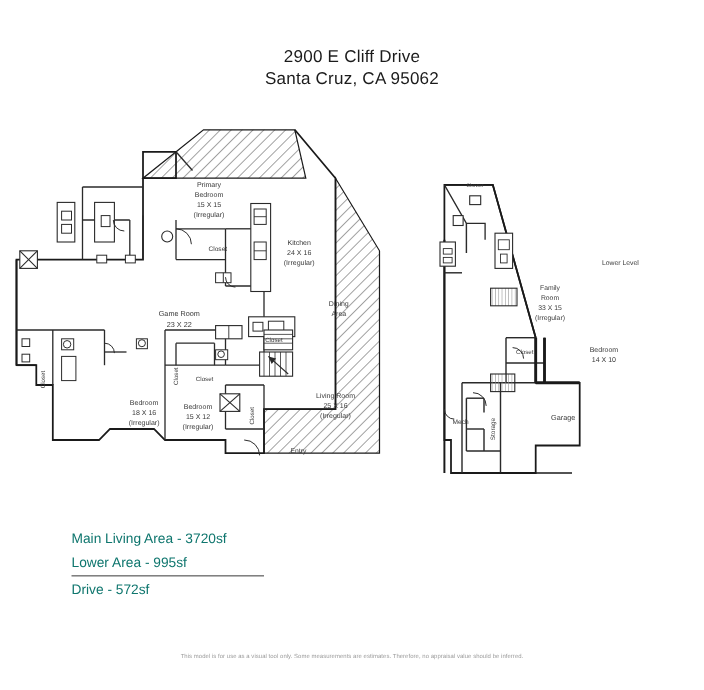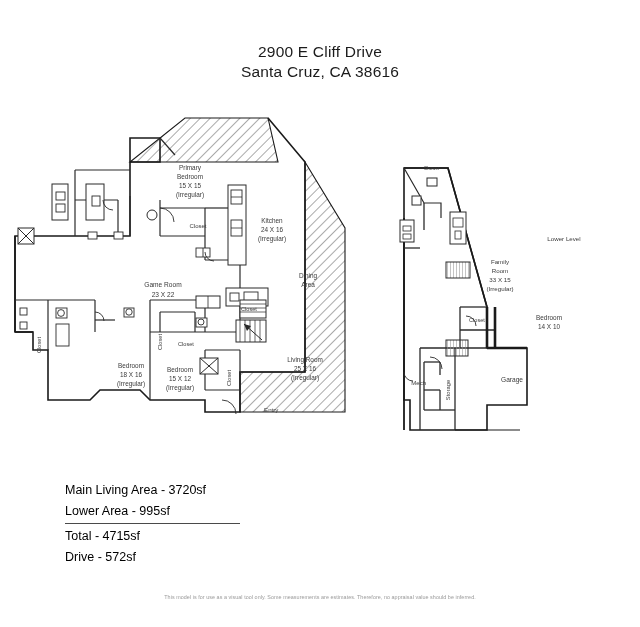--- a/index.html
+++ b/index.html
@@ -20,40 +20,40 @@
 
   
   .plan{position:absolute;left:0;top:100px;width:640px;height:370px;}
   .plan svg{display:block;}
 
   
   .summary{
     position:absolute;left:65px;top:480px;width:260px;
   }
   .summary-row{
-    font-size:12.5px;line-height:21px;color:#000000;white-space:nowrap;
+    font-size:12.5px;line-height:21px;color:#0f766e;white-space:nowrap;
   }
   .summary-rule{
     width:175px;height:1px;background:#4a4a4a;margin:1px 0 2px 0;
   }
 
   
   .disclaimer{
     position:absolute;left:0;top:594px;width:640px;text-align:center;
     font-size:5.4px;color:#9a9a9a;letter-spacing:.05px;
   }
 </style>
 </head>
 <body>
 
 <div id="page">
 
   <div class="title-block">
     <div class="title-line">2900 E Cliff Drive</div>
-    <div class="title-line">Santa Cruz, CA 38616</div>
+    <div class="title-line">Santa Cruz, CA 95062</div>
   </div>
 
   <div class="plan">
     <svg width="640" height="370" viewBox="0 0 640 370" xmlns="http://www.w3.org/2000/svg">
       <defs>
         <pattern id="hatch" width="7" height="7" patternTransform="rotate(45)" patternUnits="userSpaceOnUse">
           <line x1="0" y1="0" x2="0" y2="7" stroke="#555555" stroke-width="1"></line>
         </pattern>
         <pattern id="stairhatch" width="3" height="3" patternUnits="userSpaceOnUse">
           <line x1="0" y1="0" x2="0" y2="3" stroke="#8a8a8a" stroke-width="1"></line>
@@ -310,19 +310,18 @@
           <text transform="translate(450,290) rotate(-90)" font-size="5.8">Storage</text>
         </g>
       </g>
     </svg>
   </div>
 
   <div class="summary">
     <div class="summary-row">Main Living Area - 3720sf</div>
     <div class="summary-row">Lower Area - 995sf</div>
     <div class="summary-rule"></div>
-    <div class="summary-row">Total - 4715sf</div>
     <div class="summary-row">Drive - 572sf</div>
   </div>
 
   <div class="disclaimer">This model is for use as a visual tool only. Some measurements are estimates. Therefore, no appraisal value should be inferred.</div>
 
 </div>
 
 </body></html>

